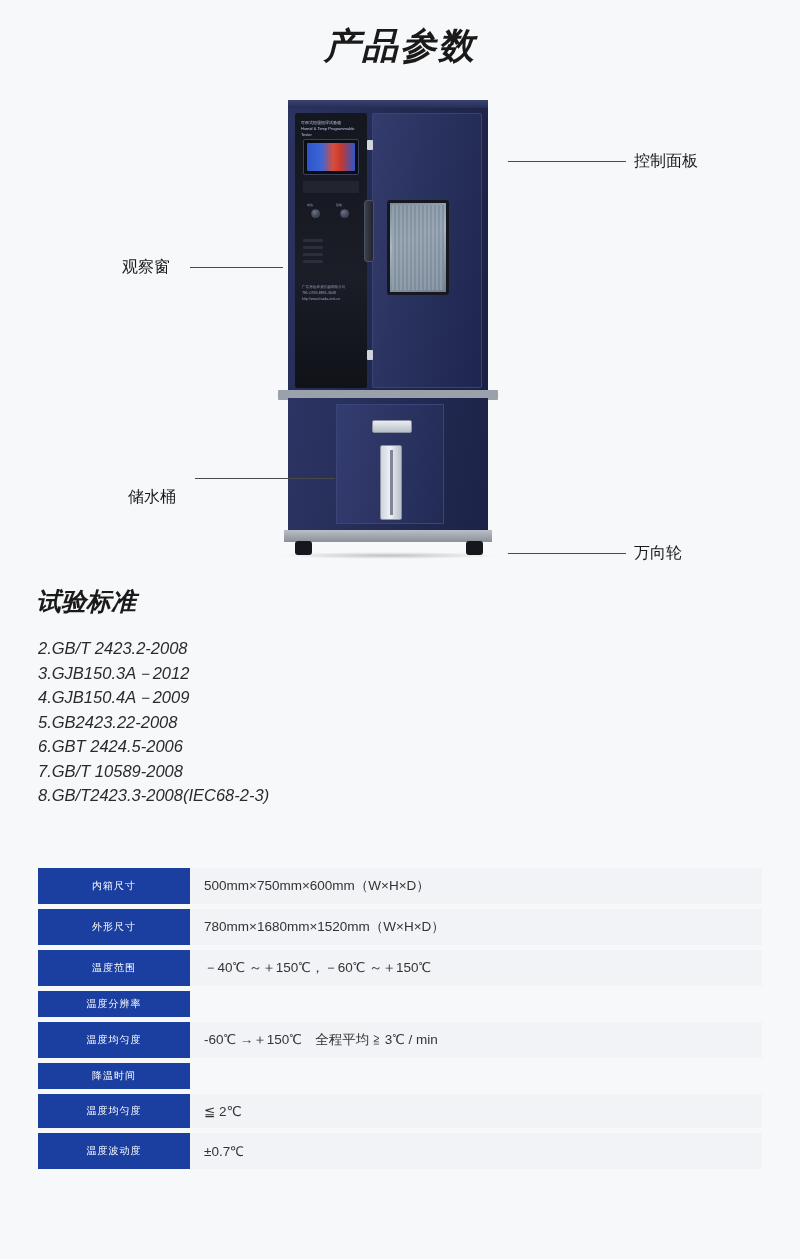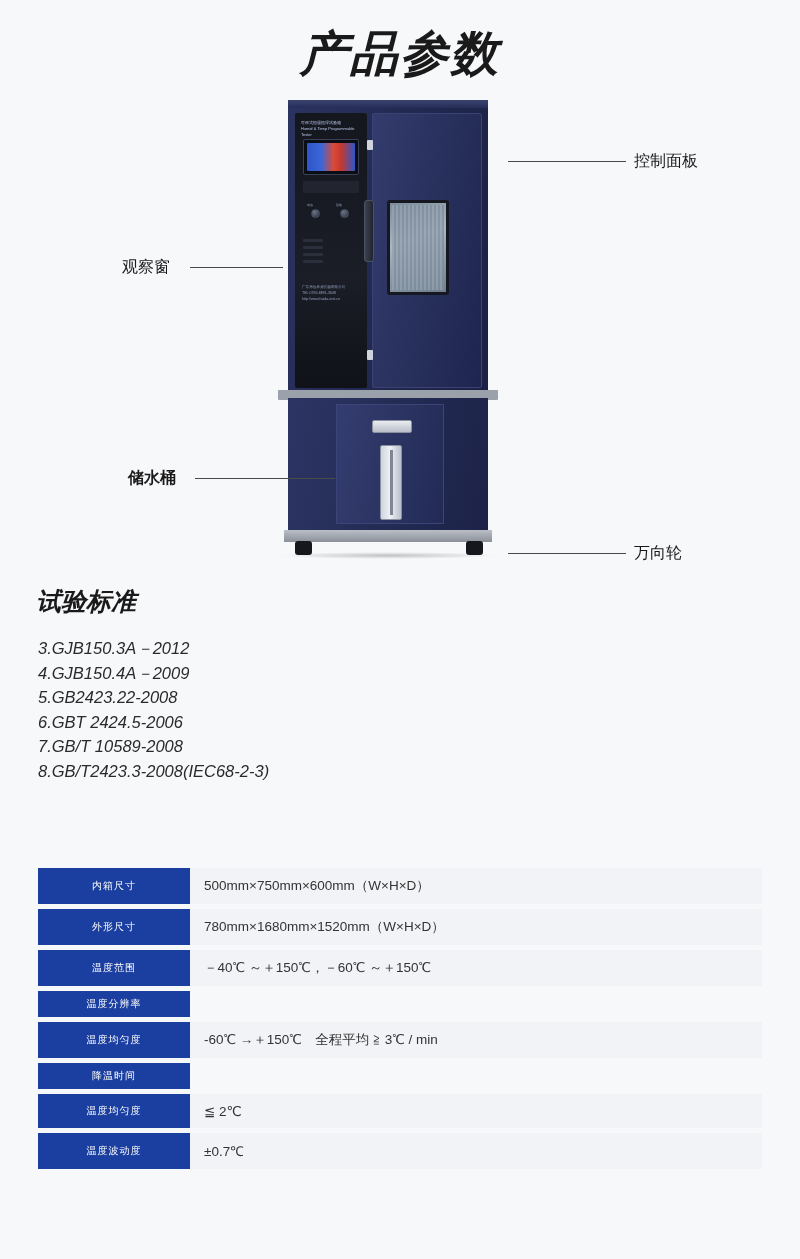--- a/index.html
+++ b/index.html
@@ -15,21 +15,21 @@
     position: relative;
     width: 800px; height: 1259px;
     background: #f7f8fa;
   }
 
   
   .main-title {
     position: absolute;
     top: 22px; left: 0; right: 0;
     text-align: center;
-    font-size: 48px;
+    font-size: 36px;
     font-weight: bold;
     font-style: italic;
     letter-spacing: 2px;
     color: #1a1a1a;
   }
 
   
   .product-area {
     position: absolute;
     top: 95px; left: 0;
@@ -345,28 +345,29 @@
       <div class="shadow"></div>
     </div>
 
     <div class="lead-line" style="left:508px; top:66px; width:118px;"></div>
     <div class="callout" style="left:634px; top:56px;">控制面板</div>
 
     <div class="lead-line" style="left:190px; top:172px; width:93px;"></div>
     <div class="callout" style="left:122px; top:162px;">观察窗</div>
 
     <div class="lead-line" style="left:195px; top:383px; width:140px;"></div>
-    <div class="callout" style="left:128px; top:373px;font-weight:bold;">储水桶</div>
+    <div class="callout" style="left:128px; top:392px;">储水桶</div>
 
     <div class="lead-line" style="left:508px; top:458px; width:118px;"></div>
     <div class="callout" style="left:634px; top:448px;">万向轮</div>
   </div>
 
   <div class="standards-title">试验标准</div>
   <div class="standards-list">
+    <div>2.GB/T 2423.2-2008</div>
     <div>3.GJB150.3A－2012</div>
     <div>4.GJB150.4A－2009</div>
     <div>5.GB2423.22-2008</div>
     <div>6.GBT 2424.5-2006</div>
     <div>7.GB/T 10589-2008</div>
     <div>8.GB/T2423.3-2008(IEC68-2-3)</div>
   </div>
 
   <div class="spec-table">
     <div class="spec-row">

